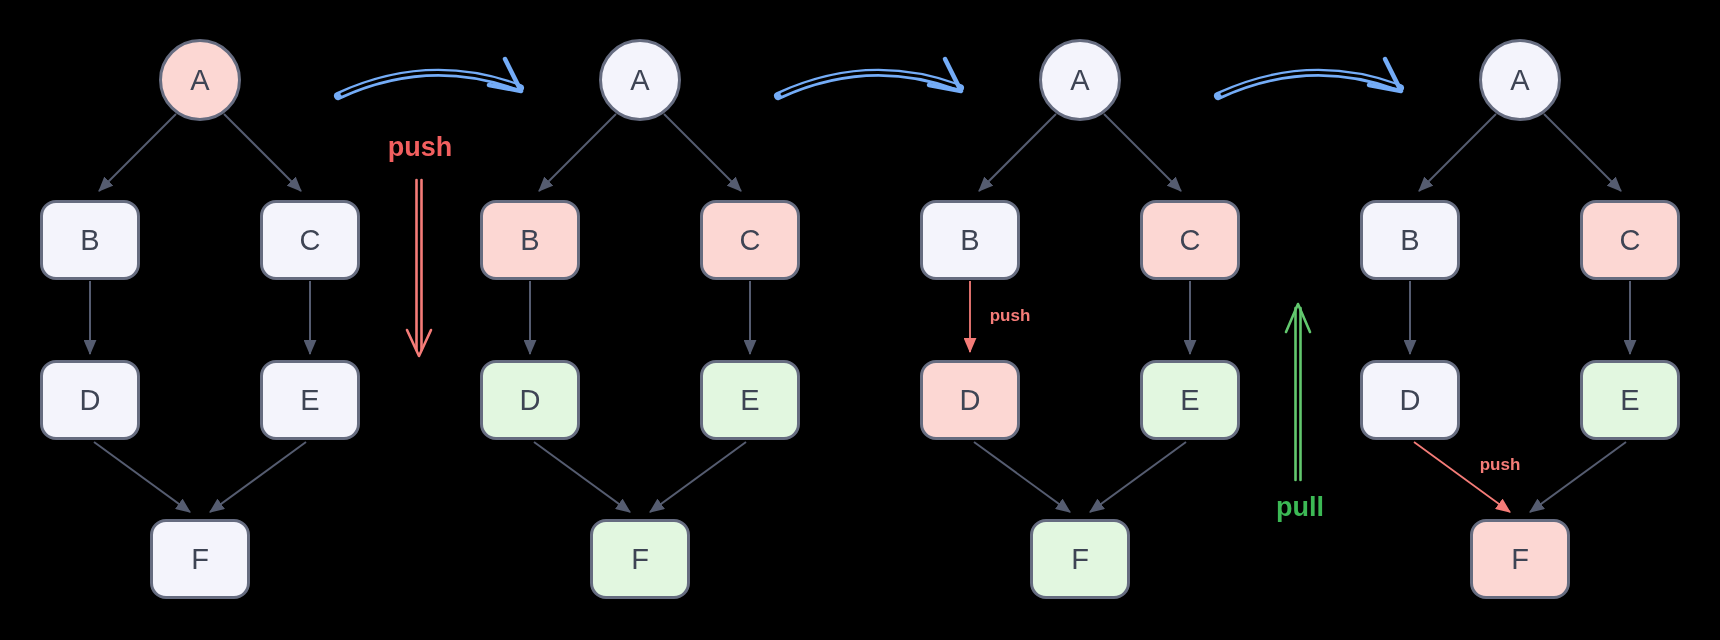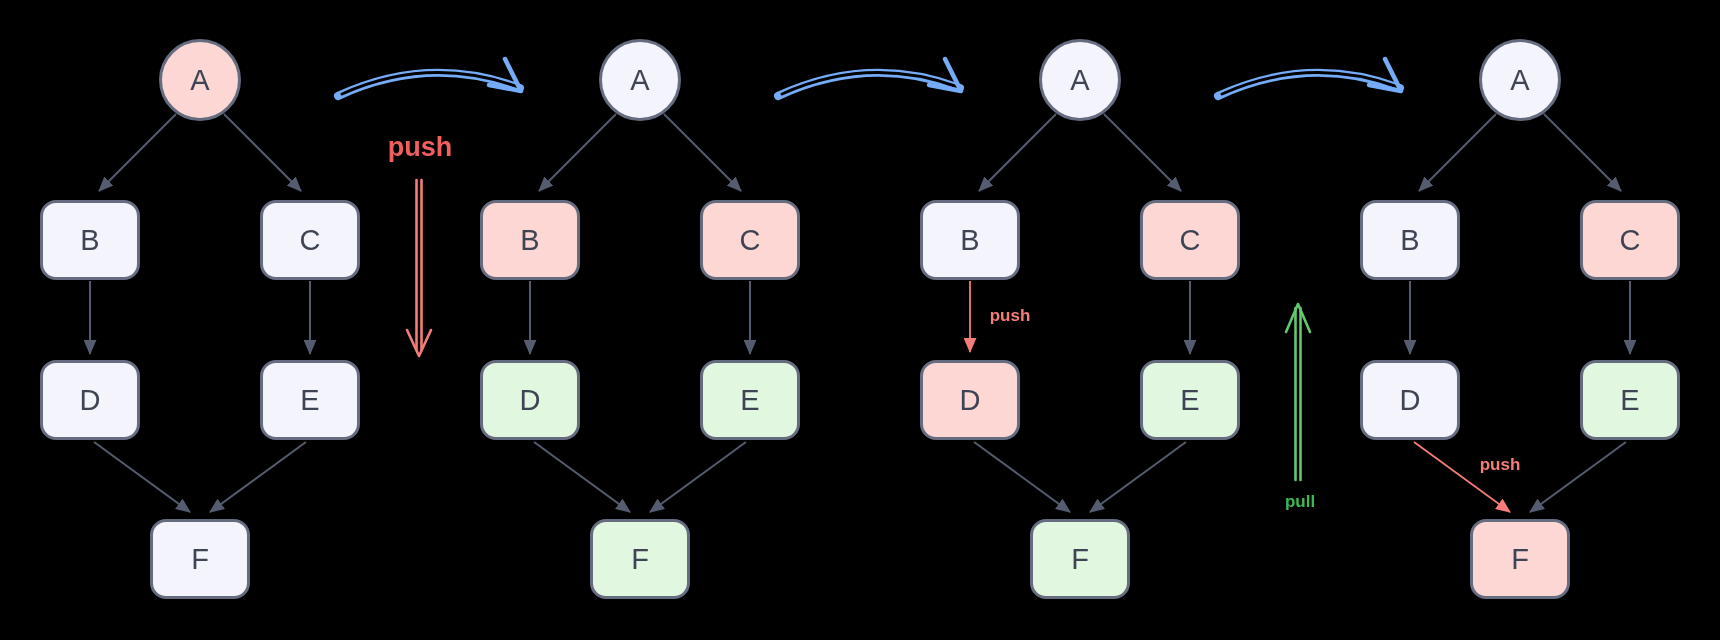--- a/index.html
+++ b/index.html
@@ -22,21 +22,21 @@
     border:3px solid var(--node_border);border-radius:16px;
     display:flex;align-items:center;justify-content:center;
     font-size:29px;color:var(--node_label);
   }
   .circle{width:82px;height:82px;border-radius:50%;}
   .plain{background:var(--node_plain);}
   .pink{background:var(--node_pink);}
   .green{background:var(--node_green);}
   .lbl{position:absolute;text-align:center;font-weight:bold;}
   .lbl-push-big{left:370px;top:132px;width:100px;font-size:27px;color:var(--push_text);}
-  .lbl-pull{left:1250px;top:492px;width:100px;font-size:17px;color:var(--pull_text);}
+  .lbl-pull{left:1250px;top:492px;width:100px;font-size:27px;color:var(--pull_text);}
   .lbl-push-sm{width:60px;font-size:17px;color:var(--edge_push);}
   .lbl-push-sm.p1{left:980px;top:306px;}
   .lbl-push-sm.p2{left:1470px;top:455px;}
 </style>
 </head>
 <body>
 
 <div class="canvas">
 
   <svg class="edges-svg" viewBox="0 0 1720 640" xmlns="http://www.w3.org/2000/svg">

